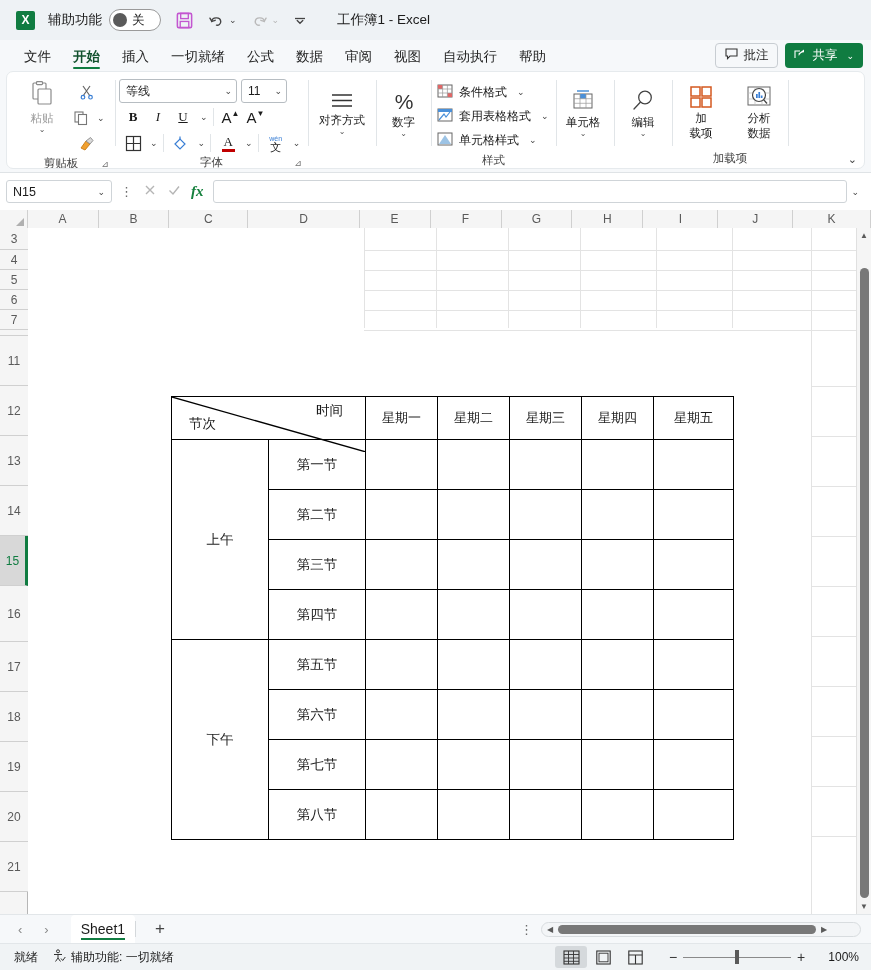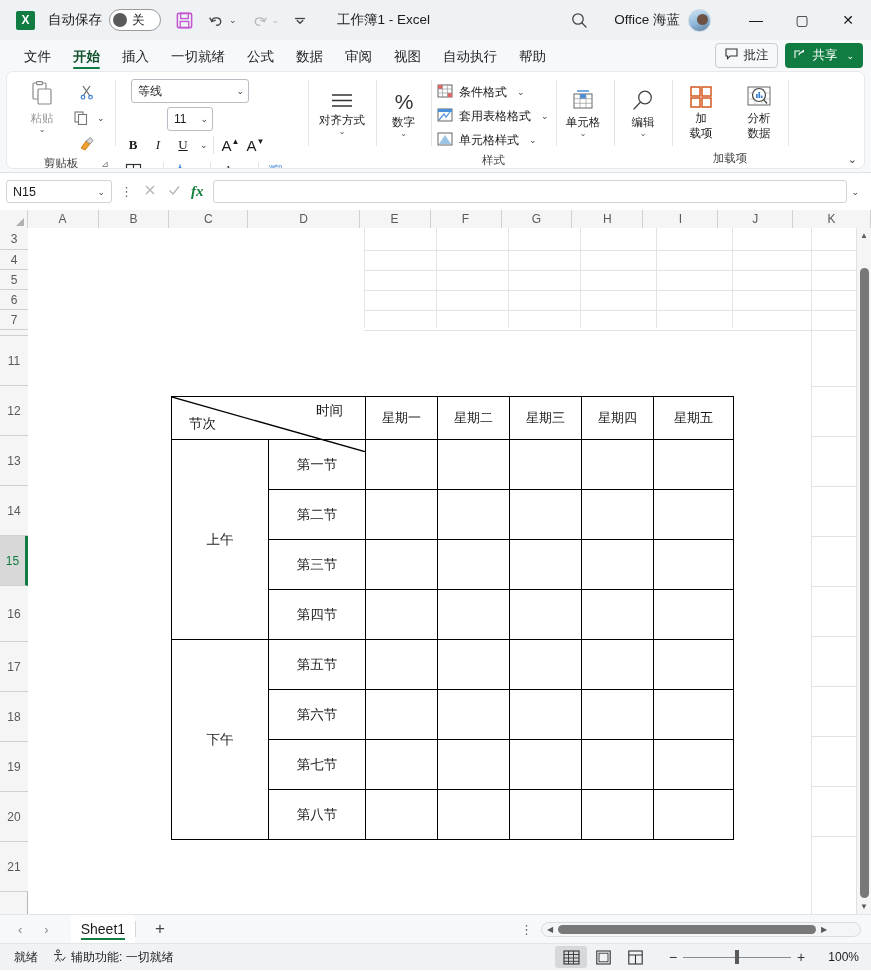--- a/index.html
+++ b/index.html
@@ -121,21 +121,21 @@
   .bigbtn {
     display: flex; flex-direction: column; align-items: center;
     width: 54px; font-size: 11.5px; color: #1b1b1b; padding-top: 3px;
   }
   .bigbtn .lbl { margin-top: 1px; text-align: center; line-height: 1.18; }
   .sm-caret { font-size: 8px; color: #555; line-height: 8px; }
   .smbtn {
     display: flex; align-items: center; justify-content: center;
     height: 24px; min-width: 24px; font-size: 13px; color: #1b1b1b;
   }
-  .fontrow { display: flex; align-items: center; gap: 4px; padding: 3px 6px 0 16px; flex-direction: column; }
+  .fontrow { display: flex; align-items: center; gap: 4px; padding: 3px 6px 0 4px; }
   .fontbox {
     height: 24px; border: 1px solid #b7bdc2; border-radius: 3px; background: #fff;
     display: flex; align-items: center; padding: 0 4px 0 6px; font-size: 12px; color: #1b1b1b;
   }
   .fontbox.name { width: 118px; justify-content: space-between; }
   .fontbox.size { width: 46px; justify-content: space-between; }
   .iconrow { display: flex; align-items: center; gap: 1px; padding: 2px 6px 0 6px; }
   .vsep { width: 1px; height: 18px; background: #e1e5e8; margin: 0 4px; }
   .menurow {
     display: flex; align-items: center; gap: 6px;
@@ -286,21 +286,21 @@
   .zsign { width: 20px; text-align: center; font-size: 14px; color: #333; }
   .ztrack { width: 108px; height: 1px; background: #8a8a8a; position: relative; }
   .zknob { position: absolute; width: 4px; height: 14px; background: #5a5a5a; top: -7px; left: 52px; }
   .zlabel { font-size: 12px; color: #1b1b1b; width: 48px; text-align: right; margin-right: 12px; }
 </style>
 </head>
 <body>
 
 <div class="titlebar">
   <div class="excel-logo">X</div>
-  <div class="autosave-label">自动保存</div>
+  <div class="autosave-label">辅助功能</div>
   <div class="autosave-toggle">
     <div class="autosave-knob"></div>
     <div class="autosave-state">关</div>
   </div>
   <div class="tb-icon">
     <svg width="19" height="19" viewBox="0 0 20 20">
         <rect x="2.5" y="2.5" width="15" height="15" rx="1.5" fill="none" stroke="#c356d0" stroke-width="1.6"></rect>
         <rect x="6" y="2.5" width="8" height="5.5" fill="none" stroke="#c356d0" stroke-width="1.4"></rect>
         <rect x="5.5" y="11" width="9" height="6.5" fill="none" stroke="#c356d0" stroke-width="1.4"></rect>
       </svg>
@@ -320,33 +320,20 @@
     <span class="caret dim">⌄</span>
   </div>
   <div class="tb-icon">
     <svg width="14" height="12" viewBox="0 0 14 12">
         <path d="M2 4.5 H12" stroke="#444" stroke-width="1.3"></path>
         <path d="M4.2 6.5 L7 9.3 L9.8 6.5" fill="none" stroke="#444" stroke-width="1.3" stroke-linecap="round"></path>
       </svg>
   </div>
   <div class="doc-title">工作簿1  -  Excel</div>
 
-  <div class="tb-right">
-    <div class="tb-icon" style="margin-right:26px">
-      <svg width="18" height="18" viewBox="0 0 18 18">
-          <circle cx="8" cy="8" r="5.2" fill="none" stroke="#444" stroke-width="1.3"></circle>
-          <path d="M11.8 11.8 L16 16" stroke="#444" stroke-width="1.3" stroke-linecap="round"></path>
-        </svg>
-    </div>
-    <div class="account-name">Office 海蓝</div>
-    <div class="avatar" style="margin-right:22px"></div>
-    <div class="winbtn">—</div>
-    <div class="winbtn">▢</div>
-    <div class="winbtn close">✕</div>
-  </div>
 </div>
 
 <div class="tabbar">
   <div class="tab">文件</div>
   <div class="tab active">开始</div>
   <div class="tab">插入</div>
   <div class="tab">一切就绪</div>
   <div class="tab">公式</div>
   <div class="tab">数据</div>
   <div class="tab">审阅</div>

